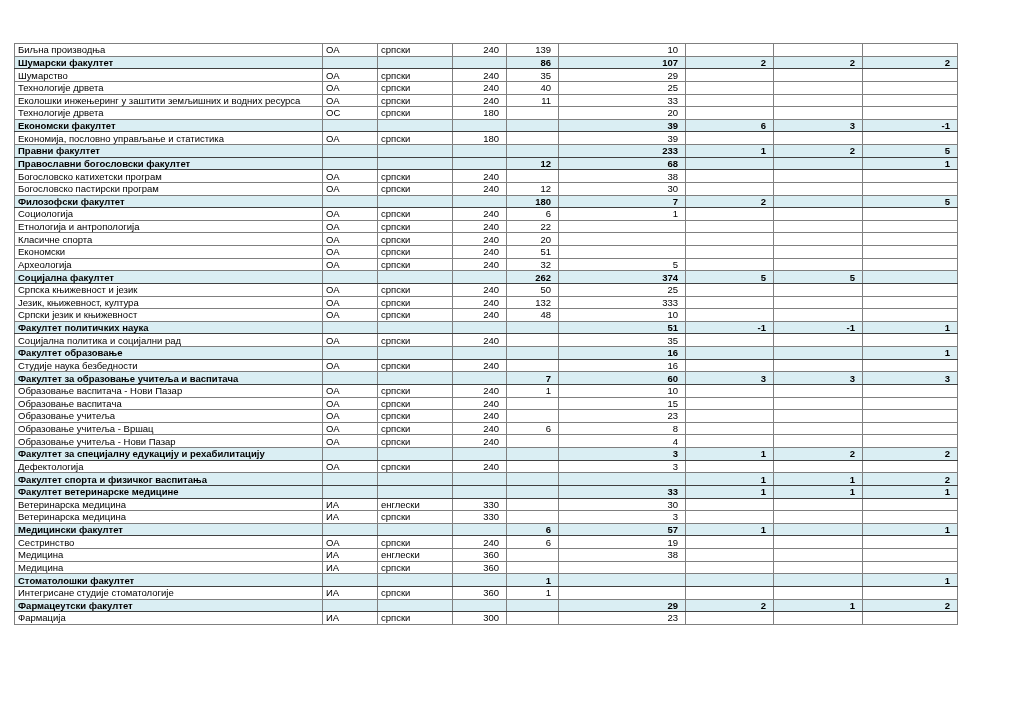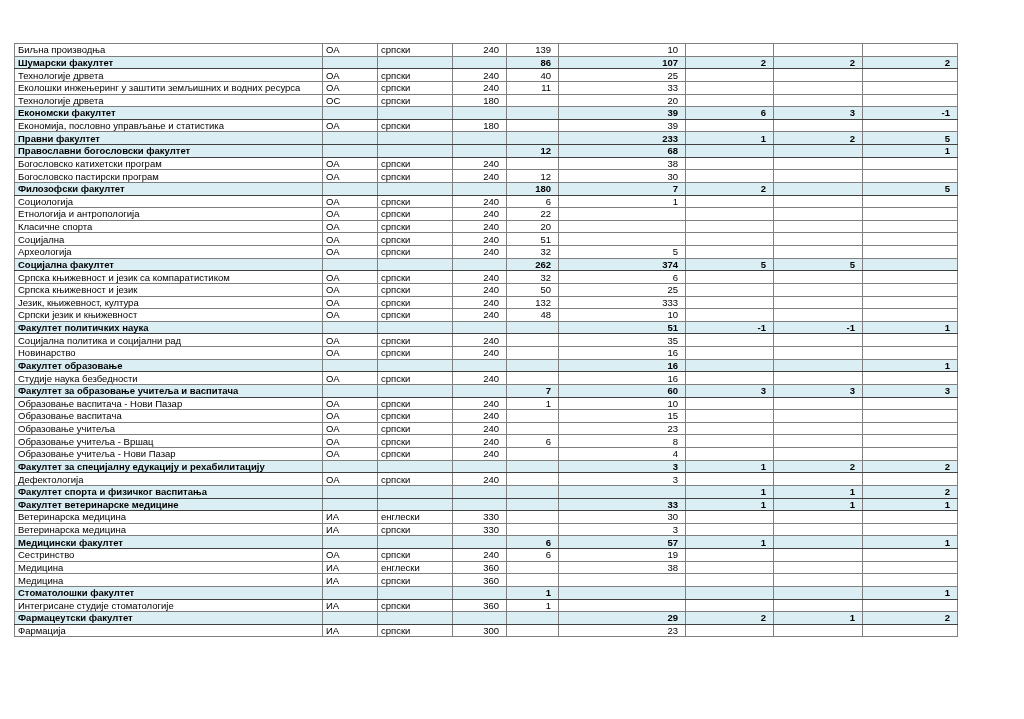--- a/index.html
+++ b/index.html
@@ -83,20 +83,31 @@
             <td class="txt"></td>
             <td class="txt"></td>
             <td class="num"></td>
             <td class="num">86</td>
             <td class="num">107</td>
             <td class="num">2</td>
             <td class="num">2</td>
             <td class="num">2</td>
           </tr>
           <tr class="program">
+            <td class="txt">Шумарство</td>
+            <td class="txt">ОА</td>
+            <td class="txt">српски</td>
+            <td class="num">240</td>
+            <td class="num">35</td>
+            <td class="num">29</td>
+            <td class="num"></td>
+            <td class="num"></td>
+            <td class="num"></td>
+          </tr>
+          <tr class="program">
             <td class="txt">Технологије дрвета</td>
             <td class="txt">ОА</td>
             <td class="txt">српски</td>
             <td class="num">240</td>
             <td class="num">40</td>
             <td class="num">25</td>
             <td class="num"></td>
             <td class="num"></td>
             <td class="num"></td>
           </tr>
@@ -226,21 +237,21 @@
             <td class="txt">ОА</td>
             <td class="txt">српски</td>
             <td class="num">240</td>
             <td class="num">20</td>
             <td class="num"></td>
             <td class="num"></td>
             <td class="num"></td>
             <td class="num"></td>
           </tr>
           <tr class="program">
-            <td class="txt">Социјална</td>
+            <td class="txt">Економски</td>
             <td class="txt">ОА</td>
             <td class="txt">српски</td>
             <td class="num">240</td>
             <td class="num">51</td>
             <td class="num"></td>
             <td class="num"></td>
             <td class="num"></td>
             <td class="num"></td>
           </tr>
           <tr class="program">
@@ -259,31 +270,20 @@
             <td class="txt"></td>
             <td class="txt"></td>
             <td class="num"></td>
             <td class="num">262</td>
             <td class="num">374</td>
             <td class="num">5</td>
             <td class="num">5</td>
             <td class="num"></td>
           </tr>
           <tr class="program">
-            <td class="txt">Српска књижевност и језик са компаратистиком</td>
-            <td class="txt">ОА</td>
-            <td class="txt">српски</td>
-            <td class="num">240</td>
-            <td class="num">32</td>
-            <td class="num">6</td>
-            <td class="num"></td>
-            <td class="num"></td>
-            <td class="num"></td>
-          </tr>
-          <tr class="program">
             <td class="txt">Српска књижевност и језик</td>
             <td class="txt">ОА</td>
             <td class="txt">српски</td>
             <td class="num">240</td>
             <td class="num">50</td>
             <td class="num">25</td>
             <td class="num"></td>
             <td class="num"></td>
             <td class="num"></td>
           </tr>
@@ -320,31 +320,20 @@
             <td class="num">-1</td>
             <td class="num">1</td>
           </tr>
           <tr class="program">
             <td class="txt">Социјална политика и социјални рад</td>
             <td class="txt">ОА</td>
             <td class="txt">српски</td>
             <td class="num">240</td>
             <td class="num"></td>
             <td class="num">35</td>
-            <td class="num"></td>
-            <td class="num"></td>
-            <td class="num"></td>
-          </tr>
-          <tr class="program">
-            <td class="txt">Новинарство</td>
-            <td class="txt">ОА</td>
-            <td class="txt">српски</td>
-            <td class="num">240</td>
-            <td class="num"></td>
-            <td class="num">16</td>
             <td class="num"></td>
             <td class="num"></td>
             <td class="num"></td>
           </tr>
           <tr class="section">
             <td class="txt">Факултет образовање</td>
             <td class="txt"></td>
             <td class="txt"></td>
             <td class="num"></td>
             <td class="num"></td>

